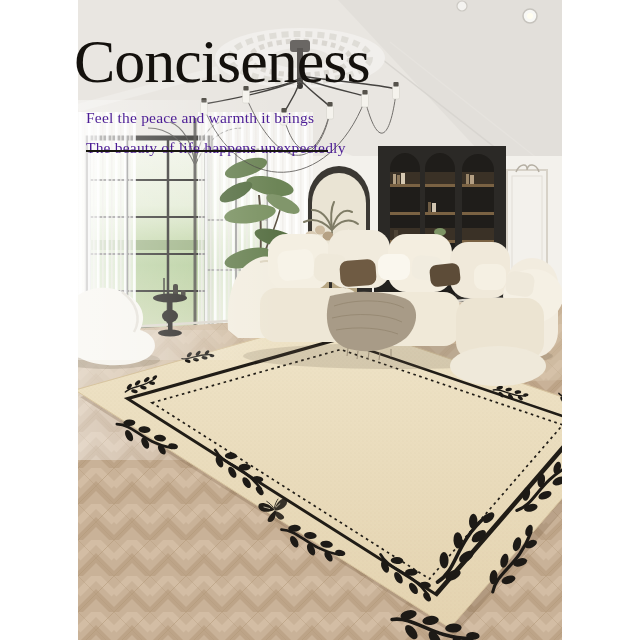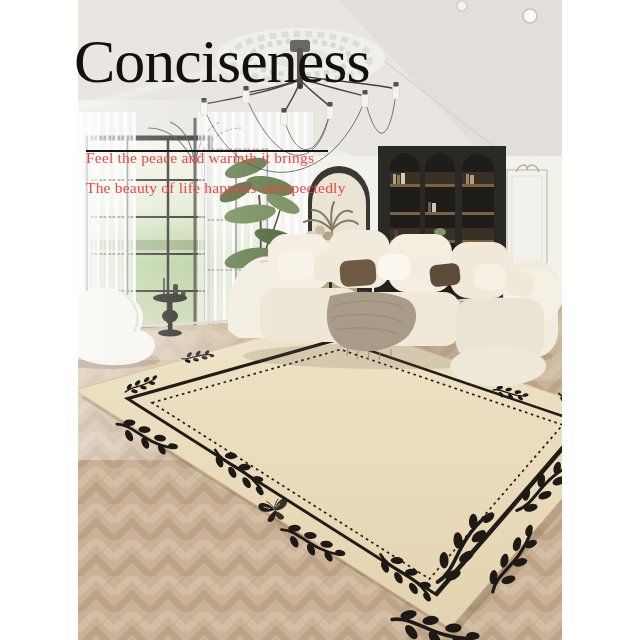--- a/index.html
+++ b/index.html
@@ -5,22 +5,22 @@
   html,body{margin:0;padding:0;}
   body{width:640px;height:640px;background:#ffffff;overflow:hidden;
        font-family:"Liberation Serif","DejaVu Serif",serif;}
   .stage{position:relative;width:572px;height:640px;background:#ffffff;}
   .photo{position:absolute;left:78px;top:0;width:484px;height:640px;
          overflow:hidden;background:#efede9;}
   .photo svg{display:block;}
   .hero-title{position:absolute;left:74px;top:30px;
     font-size:62px;line-height:1;font-weight:400;color:#14110d;
     letter-spacing:-1px;white-space:nowrap;}
-  .tagline{position:absolute;left:86px;color:#ef4444;
-    font-size:15.5px;line-height:1;letter-spacing:.2px;white-space:nowrap;margin-top:40px;}
+  .tagline{position:absolute;left:86px;color:#4c1d95;
+    font-size:15.5px;line-height:1;letter-spacing:.2px;white-space:nowrap;}
   .tagline.l1{top:110px;}
   .tagline.l2{top:140px;}
   .title-rule{position:absolute;left:86px;top:150px;width:242px;height:1.5px;
     background:#17150f;}
 </style>
 </head>
 <body>
 
 <div class="stage">
   <div class="photo">

